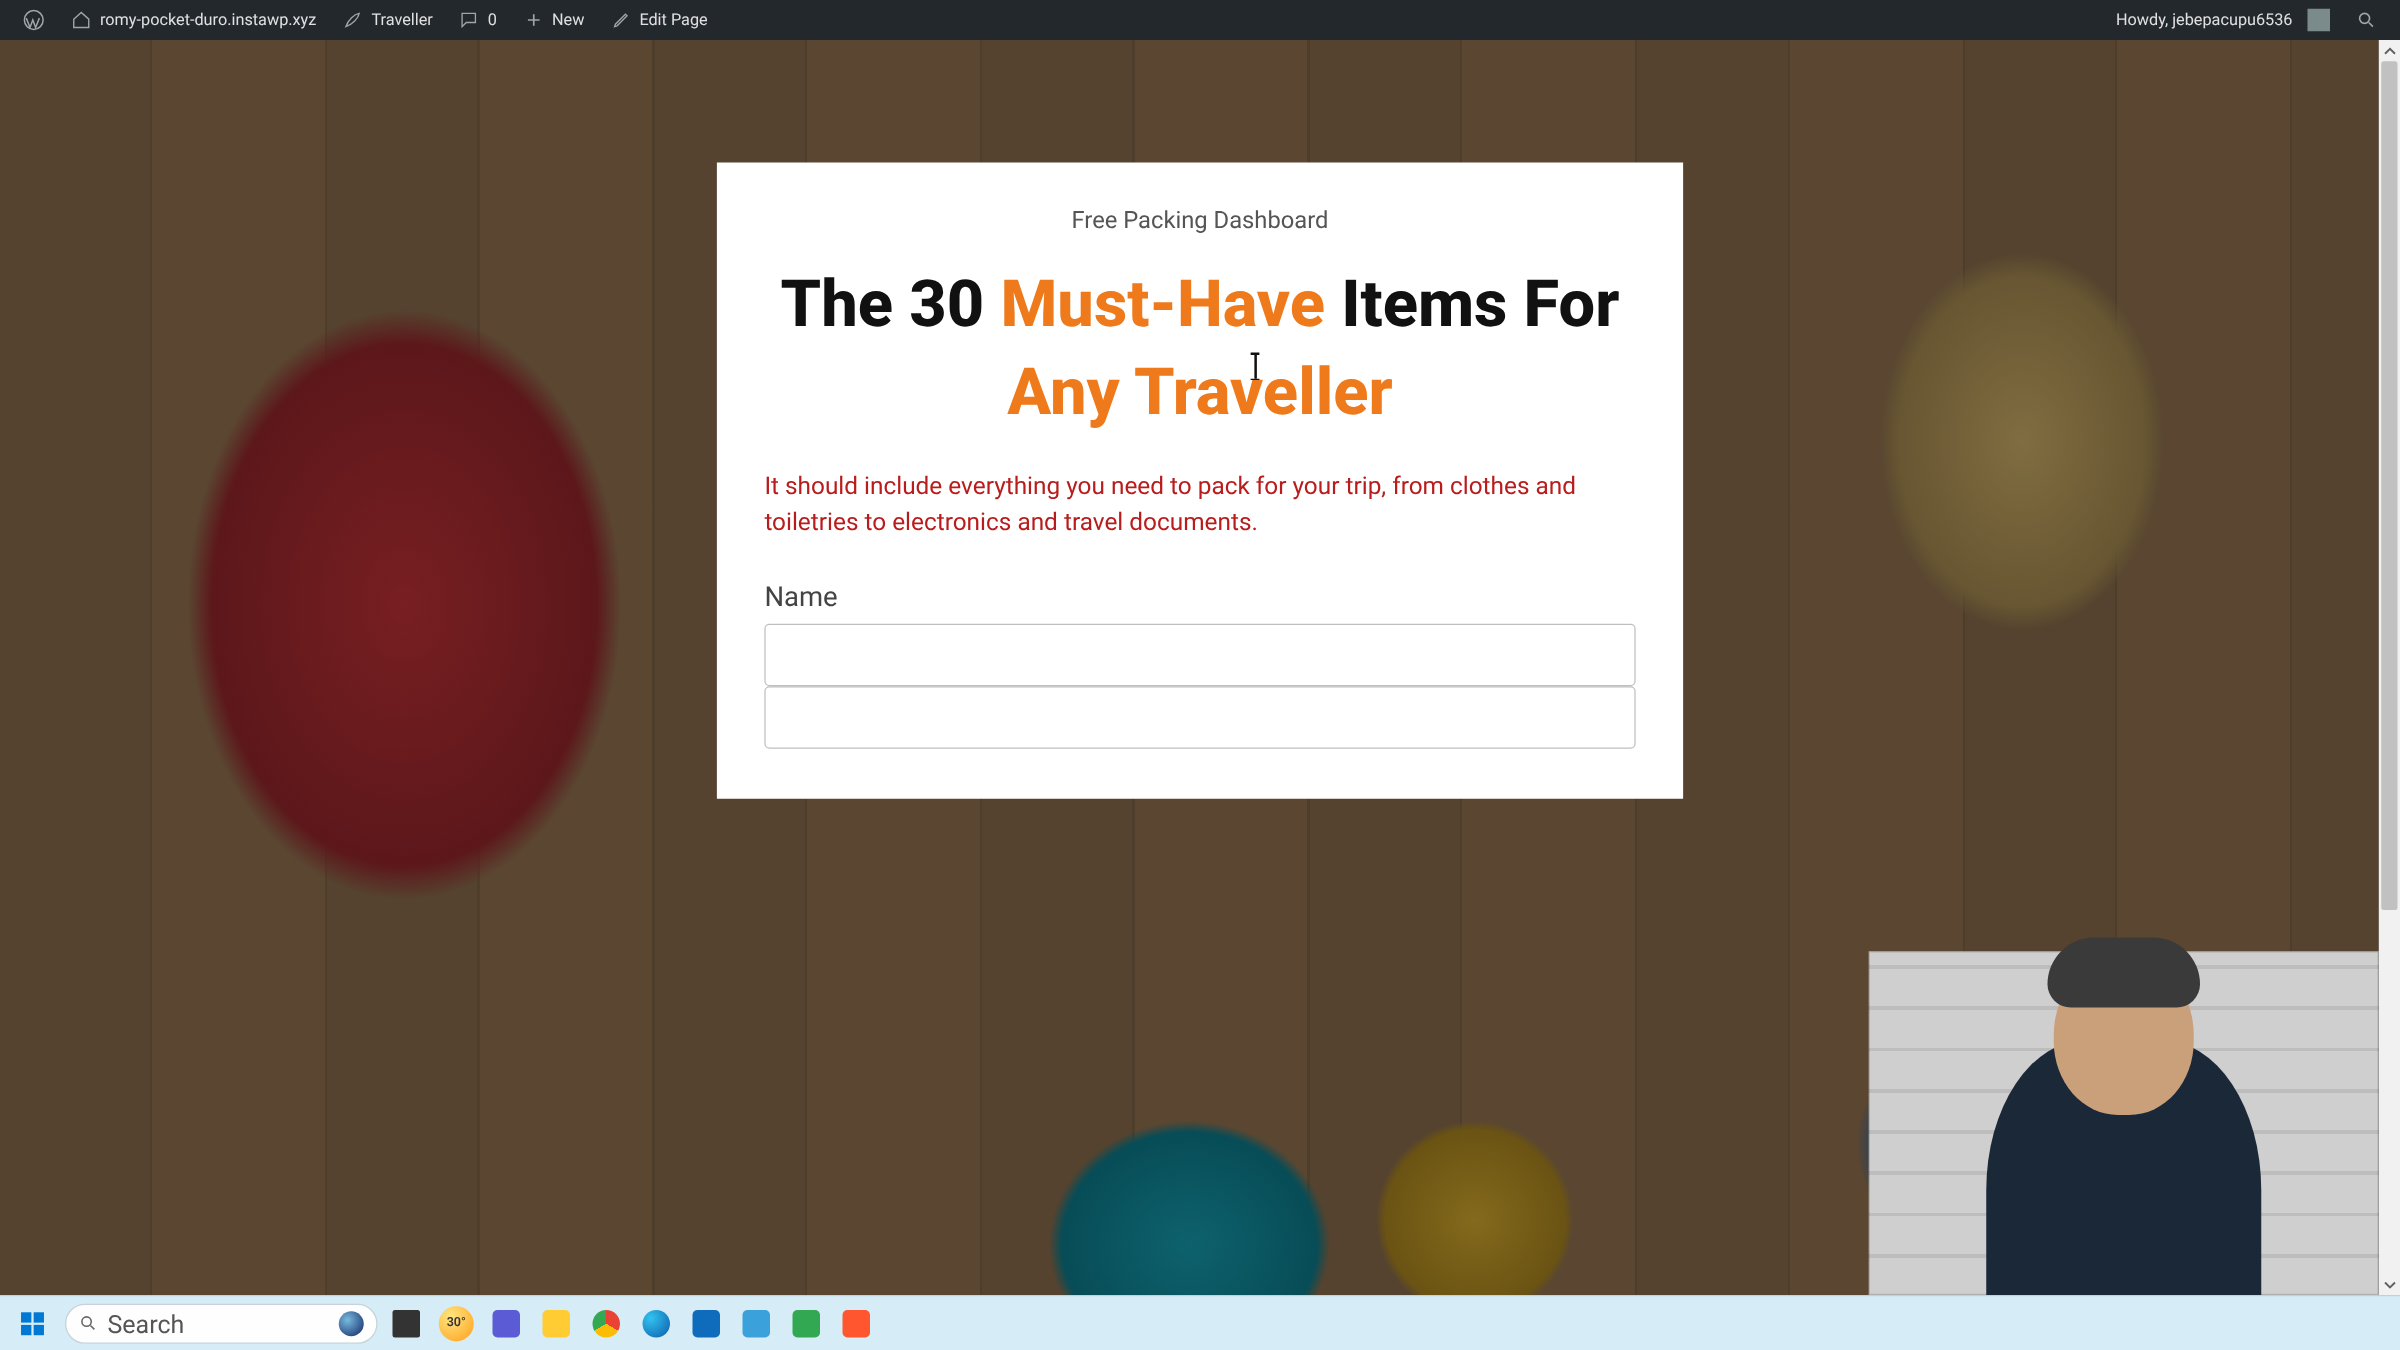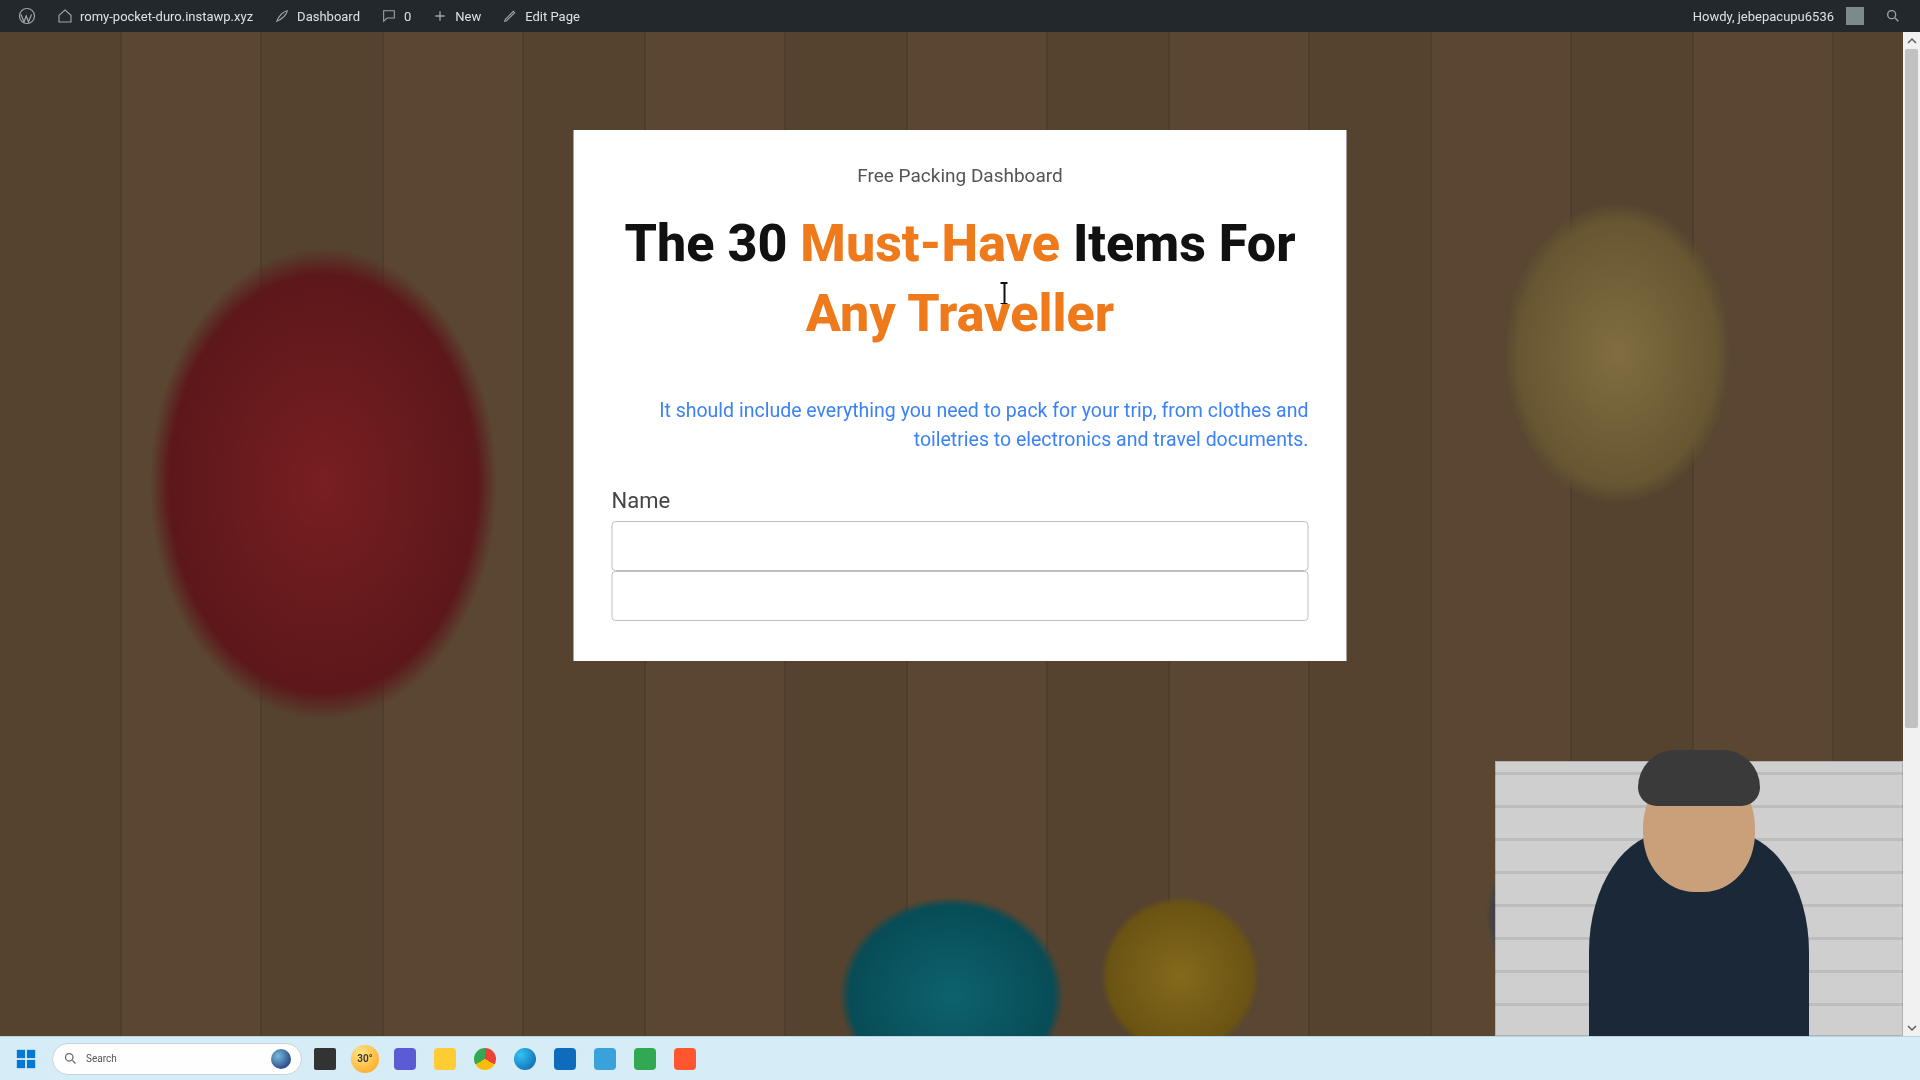--- a/index.html
+++ b/index.html
@@ -87,21 +87,21 @@
 
   
   .card {
     position: absolute; left: 50%; transform: translateX(-50%);
     top: 130px; width: 773px; background: #ffffff;
     padding: 34px 38px 40px; color: #333;
   }
   .eyebrow { text-align: center; font-size: 19px; color: #555; }
   .headline { text-align: center; font-weight: 800; font-size: 52px; line-height: 1.35; margin-top: 22px; color:#111; }
   .headline .accent { color: #ee7a1b; }
-  .sub { text-align: right; font-size: 19.5px; color: #3b82f6; margin-top: 48px; line-height: 1.45; }
+  .sub { text-align: left; font-size: 19.5px; color: #b91c1c; margin-top: 26px; line-height: 1.45; }
   .form { margin-top: 34px; }
   .label { font-size: 22px; color: #444; margin-bottom: 8px; display:flex; gap:4px; }
   .req { color: #d33; }
   .input {
     width: 100%; height: 50px; border: 1px solid #bfbfbf; border-radius: 4px;
     padding: 0 12px; font-size: 17px; background: #fff;
   }
   .field2 { margin-top: 20px; }
   .cta-row { display:flex; justify-content:center; margin-top: 22px; }
   .cta {
@@ -136,21 +136,21 @@
   .taskbar {
     position: absolute; left: 0; right: 0; bottom: 0; height: 44px;
     background: #d6ecf6; display: flex; align-items: center; padding: 0 6px; gap: 6px;
     border-top: 1px solid #b8d4e1;
   }
   .taskbar .start {
     width: 40px; height: 34px; display:flex; align-items:center; justify-content:center;
   }
   .taskbar .search {
     width: 250px; height: 32px; background: #fefefe; border: 1px solid #c6d3da; border-radius: 16px;
-    display:flex; align-items:center; gap:8px; padding: 0 10px; color:#555; font-size: 10px;
+    display:flex; align-items:center; gap:8px; padding: 0 10px; color:#555; font-size: 20px;
   }
   .taskbar .tb { width: 34px; height: 34px; display:flex; align-items:center; justify-content:center; }
   .taskbar .tb .box { width: 22px; height: 22px; border-radius: 4px; }
 
   
   svg { display:block; }
 
   
   .textcursor {
     position: absolute; width: 1px; height: 22px; background: transparent;
@@ -425,21 +425,21 @@
             </svg>
           </span>
         <span>romy-pocket-duro.instawp.xyz</span>
       </div>
       <div class="wpitem">
         <span class="ico">
             <svg viewBox="0 0 24 24" width="16" height="16">
               <path d="M4 20c3-8 10-15 16-16-1 6-8 13-16 16z" stroke="#a0a5aa" stroke-width="1.6" fill="none"></path>
             </svg>
           </span>
-        <span>Dashboard</span>
+        <span>Traveller</span>
       </div>
       <div class="wpitem">
         <span class="ico">
             <svg viewBox="0 0 24 24" width="16" height="16">
               <path d="M4 4h16v11H9l-5 5z" stroke="#a0a5aa" stroke-width="1.6" fill="none"></path>
             </svg>
           </span>
         <span>0</span>
       </div>
       <div class="wpitem">

